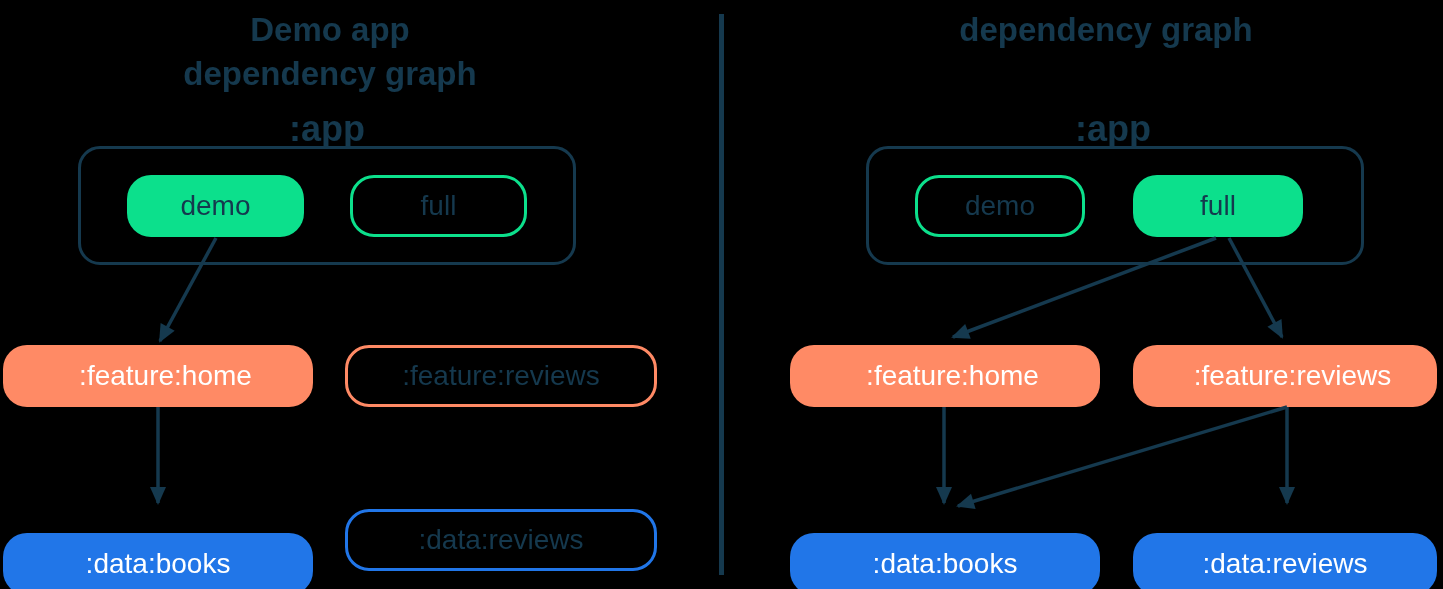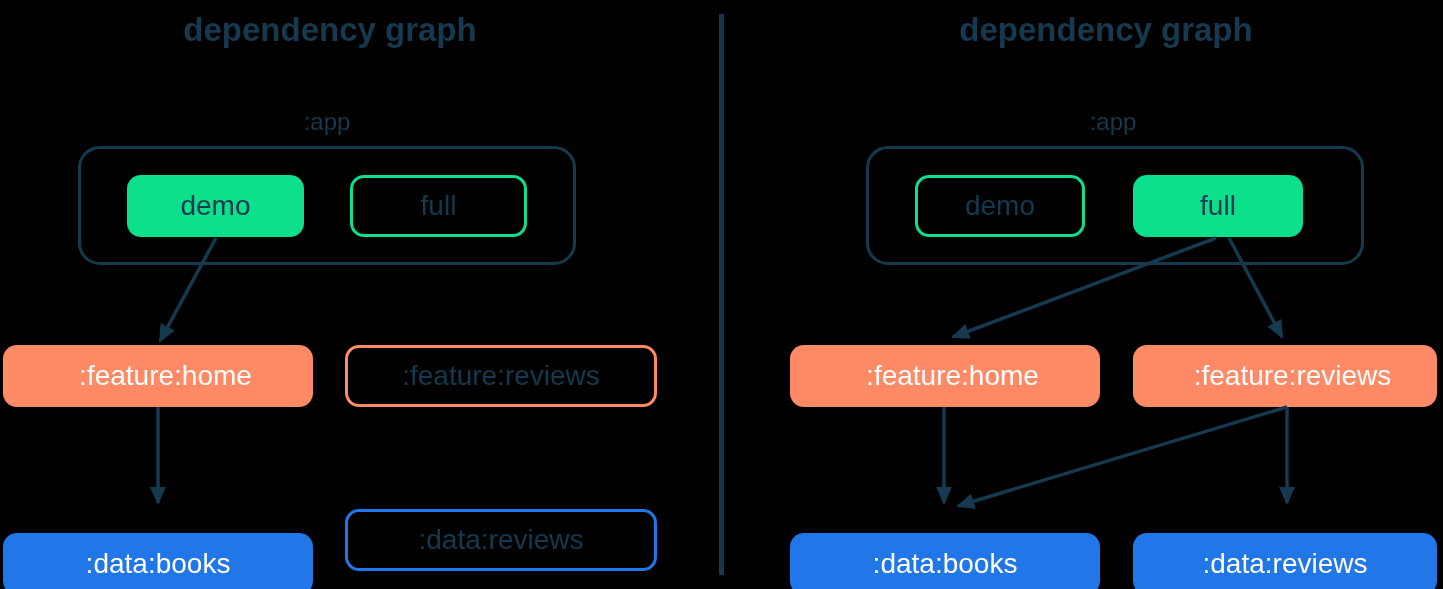--- a/index.html
+++ b/index.html
@@ -32,39 +32,39 @@
     top:8px;
   }
   .title-left{left:80px;}
   .title-right{left:856px;}
   .app-label{
     position:absolute;
     width:500px;
     top:108px;
     text-align:center;
     color:var(--navy);
-    font-size:24px;
-    font-weight:400;
+    font-size:36px;
+    font-weight:700;
   }
   .app-label-left{left:77px;}
   .app-label-right{left:863px;}
   .app-container{
     position:absolute;
     top:146px;
     width:498px;height:119px;
     border:3px solid var(--navy);
     border-radius:22px;
   }
   .app-container-left{left:78px;}
   .app-container-right{left:866px;}
   .node{
     position:absolute;
     display:flex;align-items:center;justify-content:center;
     font-size:28px;font-weight:500;
-    border-radius:14px;
+    border-radius:24px;
     height:62px;
   }
   .variant{width:177px;top:175px;}
   .variant-r{width:170px;}
   .green-filled{background:var(--green);color:var(--navy);}
   .green-outline{background:transparent;border:3px solid var(--green);color:var(--navy);}
   .orange-filled{background:var(--orange);color:var(--white);padding-left:15px;}
   .orange-outline{background:transparent;border:3px solid var(--orange);color:var(--navy);}
   .blue-filled{background:var(--blue);color:var(--white);margin-top:24px;}
   .blue-outline{background:transparent;border:3px solid var(--blue);color:var(--navy);}
@@ -88,20 +88,21 @@
   svg.arrows marker path{
     fill:var(--navy);
   }
 </style>
 </head>
 <body>
 
 <div class="canvas">
 
   <div class="title title-left">
+    <div>Demo app</div>
     <div>dependency graph</div>
   </div>
   <div class="app-label app-label-left">:app</div>
   <div class="app-container app-container-left"></div>
 
   <div class="node variant green-filled" style="left:127px;">demo</div>
   <div class="node variant green-outline" style="left:350px;">full</div>
 
   <div class="node feature-row orange-filled" style="left:3px;width:310px;">:feature:home</div>
   <div class="node feature-row orange-outline" style="left:345px;width:312px;">:feature:reviews</div>

